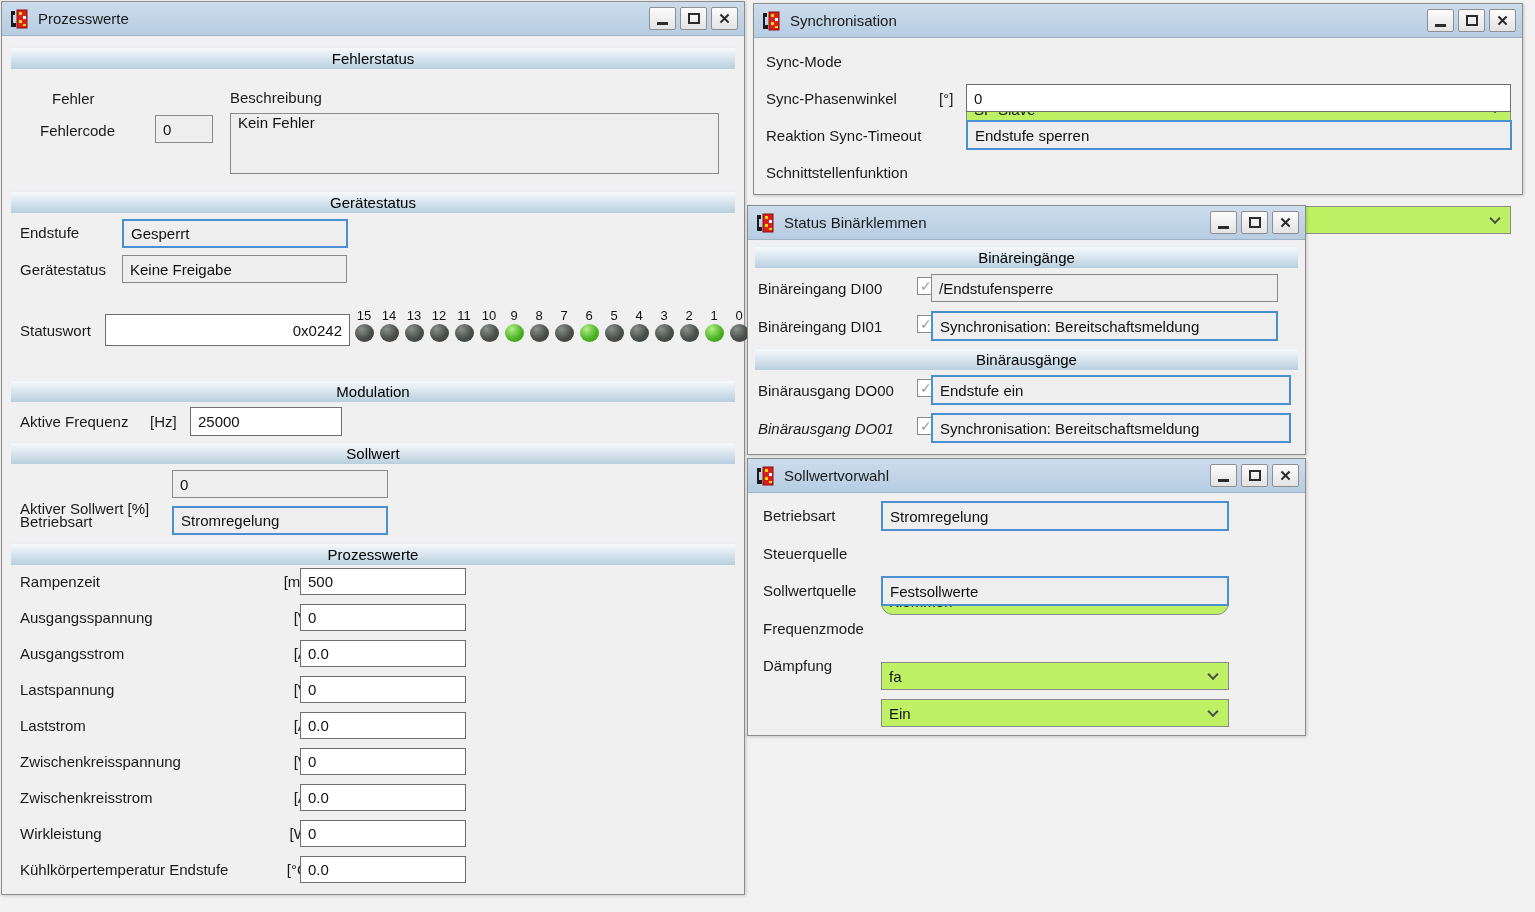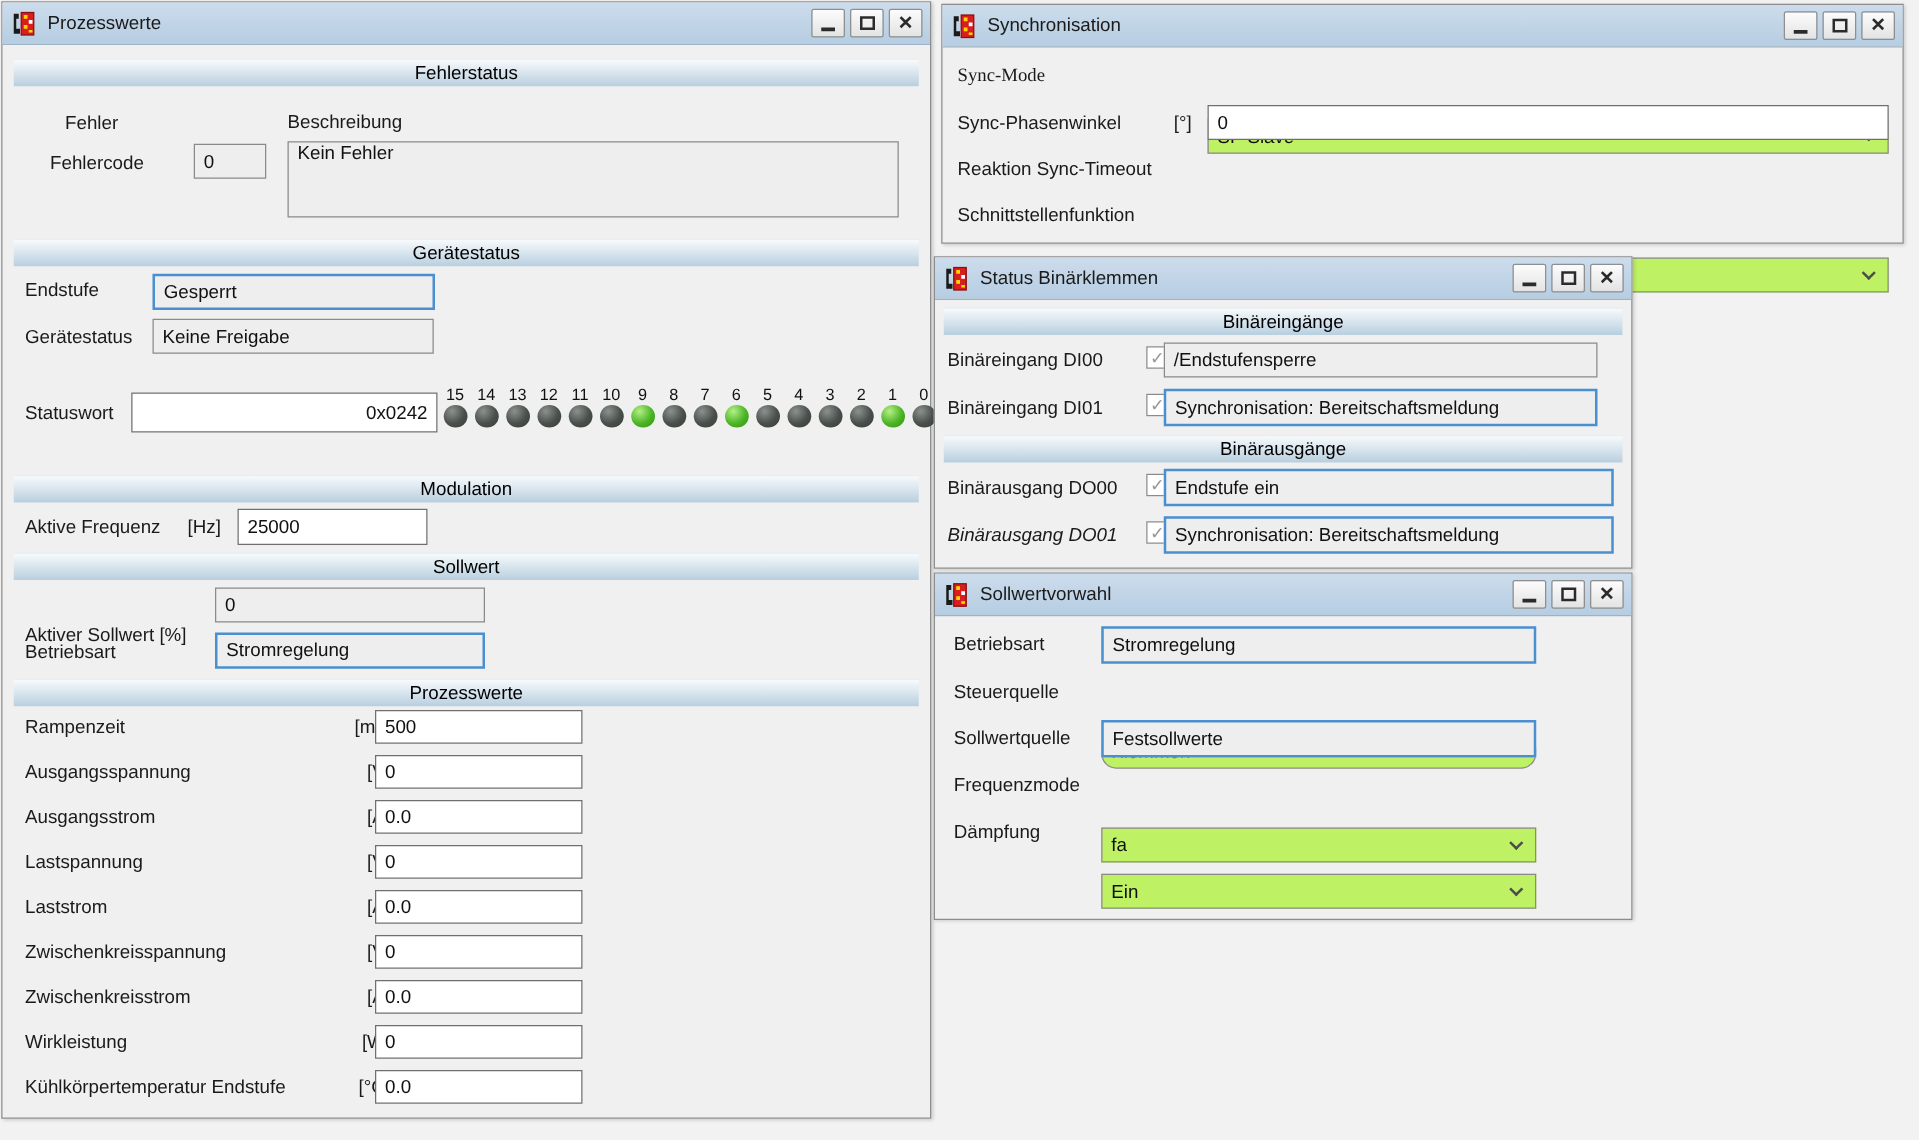--- a/index.html
+++ b/index.html
@@ -240,29 +240,30 @@
           <span class="glyph-min"></span>
         </span>
       <span class="win-btn">
           <span class="glyph-max"></span>
         </span>
       <span class="win-btn">
           <span class="glyph-close">✕</span>
         </span>
     </span>
   </div>
-  <div class="lbl" style="left:12px; top:49px;font-family:Liberation Serif, serif;">Sync-Mode</div>
+  <div class="lbl" style="left:12px; top:49px;">Sync-Mode</div>
   <div class="sel" style="left:212px; top:43px; width:545px; height:28px;">
     <span>SP Slave</span>
     <span class="chev"></span>
   </div>
   <div class="lbl" style="left:12px; top:86px;">Sync-Phasenwinkel</div>
   <div class="lbl" style="left:185px; top:86px;">[°]</div>
   <div class="fld white" style="left:212px; top:80px; width:545px; height:28px;">0</div>
   <div class="lbl" style="left:12px; top:123px;">Reaktion Sync-Timeout</div>
+  <div class="fld blue" style="left:212px; top:116px; width:546px; height:30px;">Endstufe sperren</div>
   <div class="lbl" style="left:12px; top:160px;">Schnittstellenfunktion</div>
   <div class="sel" style="left:212px; top:154px; width:545px; height:28px;">
     <span>Sync</span>
     <span class="chev"></span>
   </div>
 </div>
 
 <div class="window" style="left:747px; top:205px; width:559px; height:250px;">
   <div class="titlebar">
     <svg class="app-icon" viewBox="0 0 22 22">

